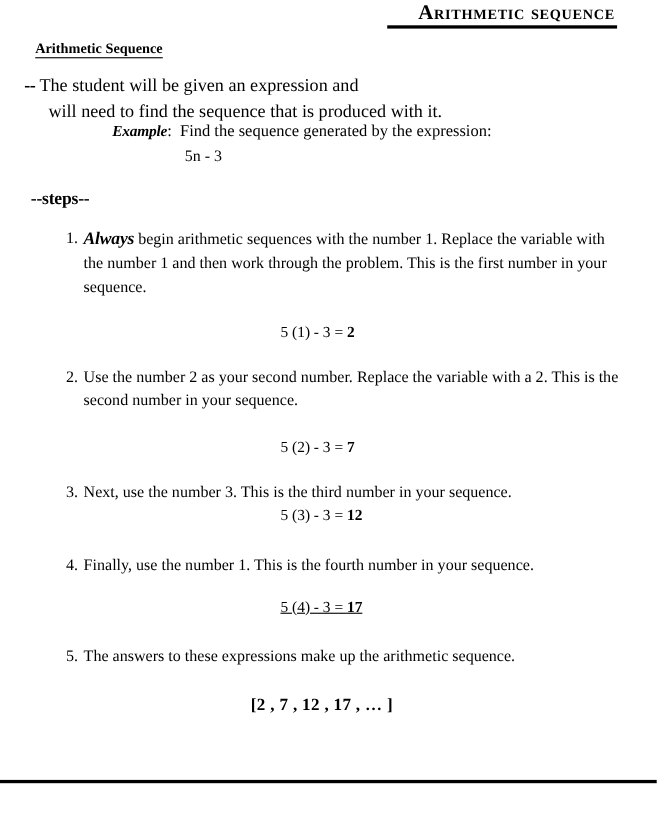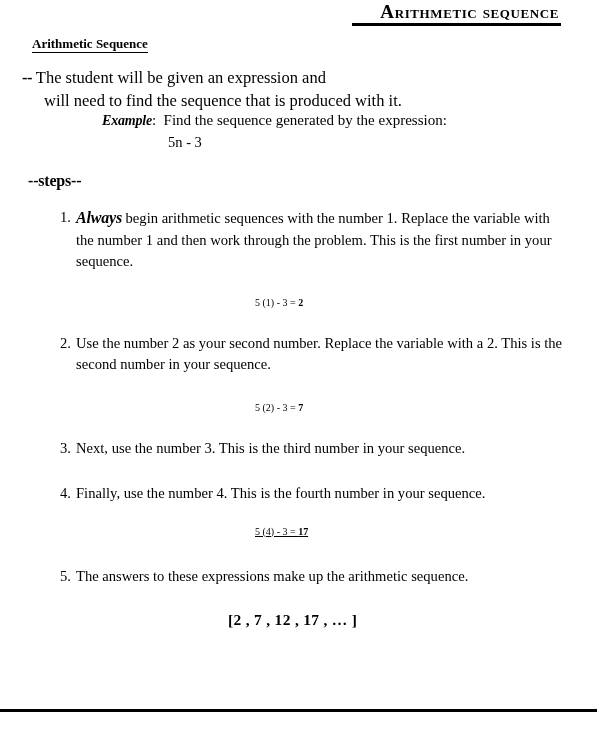--- a/index.html
+++ b/index.html
@@ -132,21 +132,21 @@
   .step-body { display: block; }
   .always-word {
     font-weight: bold;
     font-style: italic;
     font-size: 16px;
     letter-spacing: -0.2px;
   }
 
   .equation {
     text-align: left;
-    font-size: 10px;
+    font-size: 14px;
     line-height: 21px;
     white-space: pre;
   }
   .equation .ans { font-weight: bold; }
 
   
   .s1 { margin-top: 0px; }
   .eq1 { margin-top: 19px; padding-left: 195px; }
   .s2 { margin-top: 20px; }
   .eq2 { margin-top: 21px; padding-left: 195px; }
@@ -211,24 +211,25 @@
       <span class="step-body"> Use the number 2 as your second number.  Replace the variable with a 2.  This is the second number in your sequence.</span>
     </div>
 
     <div class="equation eq2"><span>5 (2) - 3 = </span><span class="ans">7</span></div>
 
     <div class="step s3">
       <span class="step-num">3.</span>
       <span class="step-body"> Next, use the number 3. This is the third number in your sequence.</span>
     </div>
 
+    <div class="equation eq3"><span>5 (3) - 3 = </span><span class="ans">12</span></div>
 
     <div class="step s4">
       <span class="step-num">4.</span>
-      <span class="step-body"> Finally, use the number 4. This is the fourth number in your sequence.</span>
+      <span class="step-body"> Finally, use the number 1. This is the fourth number in your sequence.</span>
     </div>
 
     <div class="equation eq4"><span>5 (4) - 3 = </span><span class="ans">17</span></div>
 
     <div class="step s5">
       <span class="step-num">5.</span>
       <span class="step-body"> The answers to these expressions make up the arithmetic sequence.</span>
     </div>
 
     <div class="final-answer">[2 , 7 , 12 , 17 , … ]</div>

